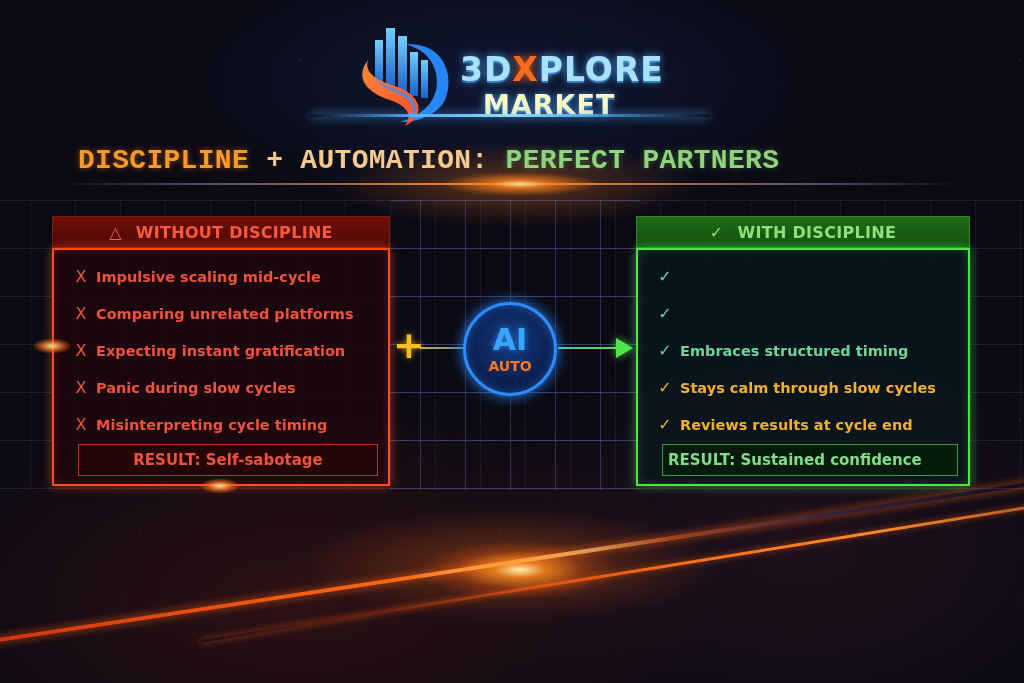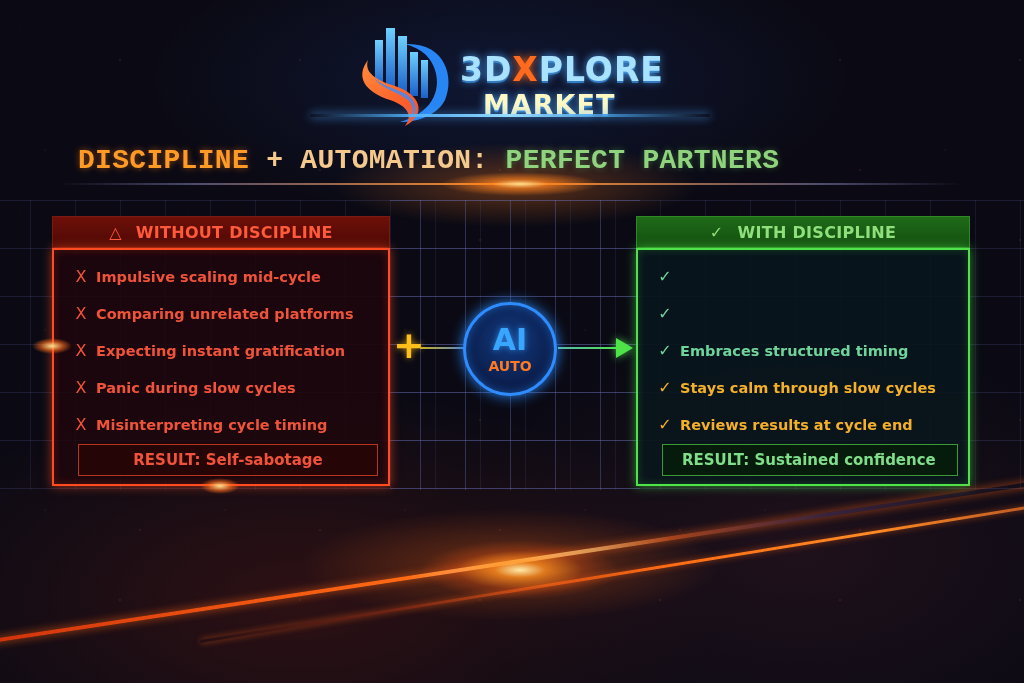--- a/index.html
+++ b/index.html
@@ -134,21 +134,21 @@
   .result {
     position: absolute; left: 24px; right: 10px; bottom: 8px; height: 32px;
     display: flex; align-items: center; font-weight: bold; font-size: 15px;
   }
   .panel.left .result {
     border: 1px solid #b8341c; background: rgba(40,6,6,0.9);
     color: #f0533a; justify-content: center;
   }
   .panel.right .result {
     border: 1px solid #3a9a34; background: rgba(6,28,10,0.9);
-    color: #7fde8a; padding-left: 19px;
+    color: #7fde8a; padding-left: 5px;
   }
   
   .plus {
     position: absolute; left: 393px; top: 330px; font-size: 38px; font-weight: bold;
     color: #ffbf1a; line-height: 30px; text-shadow: 0 0 6px rgba(255,190,20,0.7);
   }
   .conn-left {
     position: absolute; left: 420px; top: 347px; width: 44px; height: 2px;
     background: linear-gradient(90deg, #c9b02a, #5c8abf);
   }

